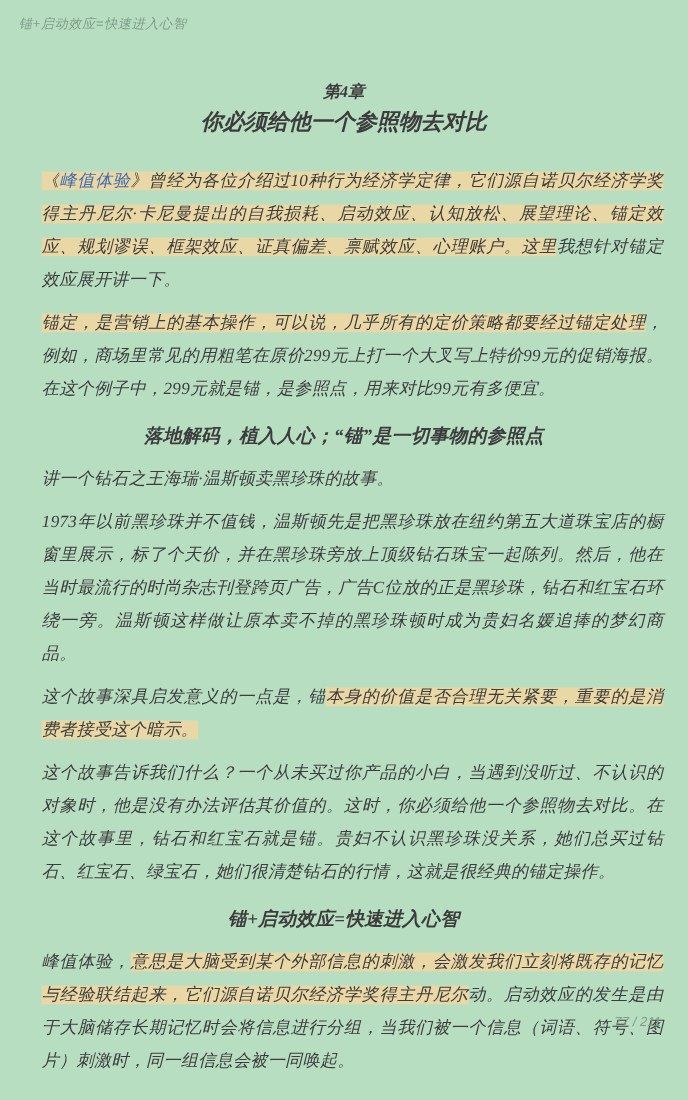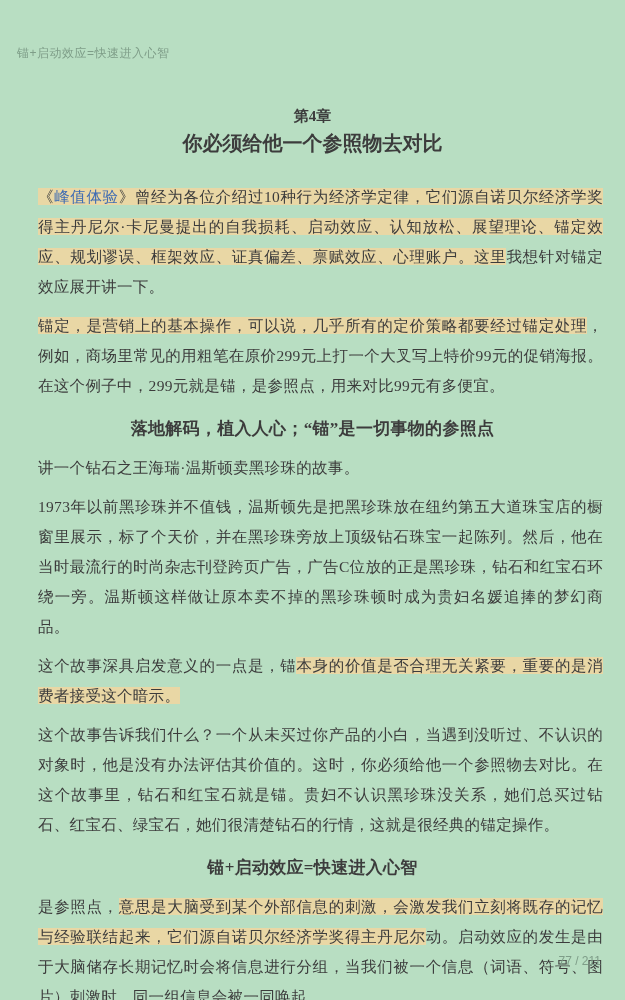--- a/index.html
+++ b/index.html
@@ -11,28 +11,28 @@
   }
   *{box-sizing:border-box;}
   html,body{margin:0;padding:0;}
   body{
     width:625px;height:1000px;
     background:var(--bg);
     color:var(--ink);
     font-family:"Liberation Serif","DejaVu Serif",serif;
     overflow:hidden;
   }
-  .page{position:relative;width:625px;height:950px;}
+  .page{position:relative;width:625px;height:950px;font-style:italic;}
   .reader-header{
     position:absolute;top:13px;left:17px;
     font-size:12px;color:var(--muted);
     font-family:"Liberation Sans","DejaVu Sans",sans-serif;
     letter-spacing:.5px;
   }
-  .chapter-head{padding-top:72px;text-align:center;margin-top:32px;}
+  .chapter-head{padding-top:72px;text-align:center;}
   .chap-num{font-weight:bold;font-size:15px;line-height:24px;}
   .chap-title{font-weight:bold;font-size:20px;line-height:26px;margin:2px 0 0;}
   .content{
     margin:26px 22px 0 22px;
     font-size:15.5px;line-height:30px;
     text-align:justify;
     letter-spacing:.3px;
   }
   .content p{margin:0 0 9px 16px;}
   .content h2{
@@ -65,20 +65,20 @@
 
   <div class="content">
       <p><span class="run-hl">《</span><span class="run-hl-link">峰值体验</span><span class="run-hl">》</span><span class="run-hl">曾经为各位介绍过10种行为经济学定律，它们源自诺贝尔经济学奖得主丹尼尔·卡尼曼提出的自我损耗、启动效应、认知放松、展望理论、锚定效应、规划谬误、框架效应、证真偏差、禀赋效应、心理账户。这里</span><span class="run-plain">我想针对锚定效应展开讲一下。</span></p>
       <p><span class="run-hl">锚定，是营销上的基本操作，可以说，几乎所有的定价策略都要经过锚定处理</span><span class="run-plain">，例如，商场里常见的用粗笔在原价299元上打一个大叉写上特价99元的促销海报。在这个例子中，299元就是锚，是参照点，用来对比99元有多便宜。</span></p>
       <h2><span class="run-plain">落地解码，植入人心；“锚”是一切事物的参照点</span></h2>
       <p><span class="run-plain">讲一个钻石之王海瑞·温斯顿卖黑珍珠的故事。</span></p>
       <p><span class="run-plain">1973年以前黑珍珠并不值钱，温斯顿先是把黑珍珠放在纽约第五大道珠宝店的橱窗里展示，标了个天价，并在黑珍珠旁放上顶级钻石珠宝一起陈列。然后，他在当时最流行的时尚杂志刊登跨页广告，广告C位放的正是黑珍珠，钻石和红宝石环绕一旁。温斯顿这样做让原本卖不掉的黑珍珠顿时成为贵妇名媛追捧的梦幻商品。</span></p>
       <p><span class="run-plain">这个故事深具启发意义的一点是，锚</span><span class="run-hl">本身的价值是否合理无关紧要，重要的是消费者接受这个暗示。</span></p>
       <p><span class="run-plain">这个故事告诉我们什么？一个从未买过你产品的小白，当遇到没听过、不认识的对象时，他是没有办法评估其价值的。这时，你必须给他一个参照物去对比。在这个故事里，钻石和红宝石就是锚。贵妇不认识黑珍珠没关系，她们总买过钻石、红宝石、绿宝石，她们很清楚钻石的行情，这就是很经典的锚定操作。</span></p>
       <h2><span class="run-plain">锚+启动效应=快速进入心智</span></h2>
-      <p><span class="run-plain">是参照点，</span><span class="run-hl">意思是大脑受到某个外部信息的刺激，会激发我们立刻将既存的记忆与经验联结起来，它们源自诺贝尔经济学奖得主丹尼尔</span><span class="run-plain">动。启动效应的发生是由于大脑储存长期记忆时会将信息进行分组，当我们被一个信息（词语、符号、图片）刺激时，同一组信息会被一同唤起。</span></p>
+      <p><span class="run-plain">峰值体验，</span><span class="run-hl">意思是大脑受到某个外部信息的刺激，会激发我们立刻将既存的记忆与经验联结起来，它们源自诺贝尔经济学奖得主丹尼尔</span><span class="run-plain">动。启动效应的发生是由于大脑储存长期记忆时会将信息进行分组，当我们被一个信息（词语、符号、图片）刺激时，同一组信息会被一同唤起。</span></p>
     </div>
 
   <div class="reader-footer">
     <span>77 / 211</span>
   </div>
 
 </div>
 
 </body></html>

